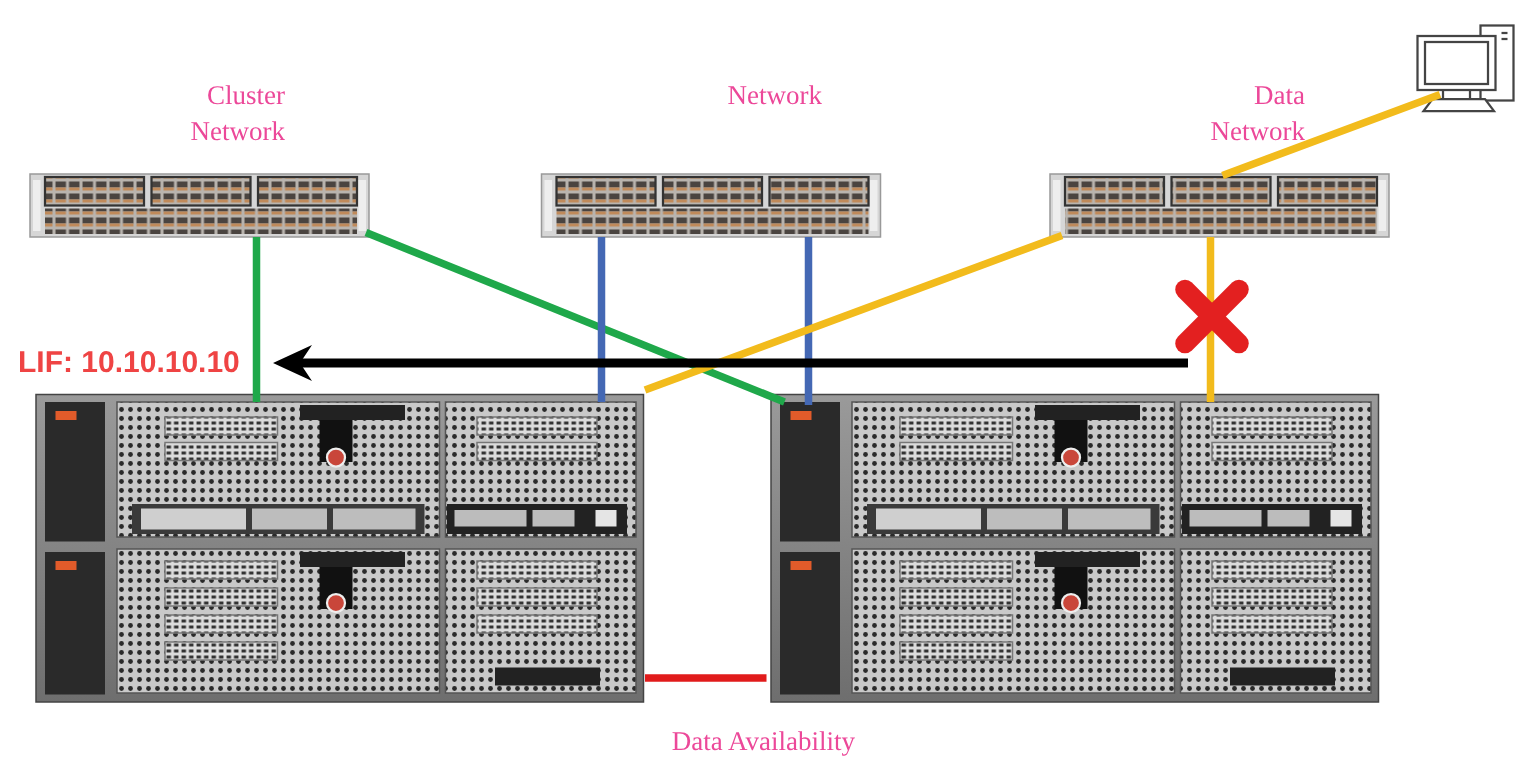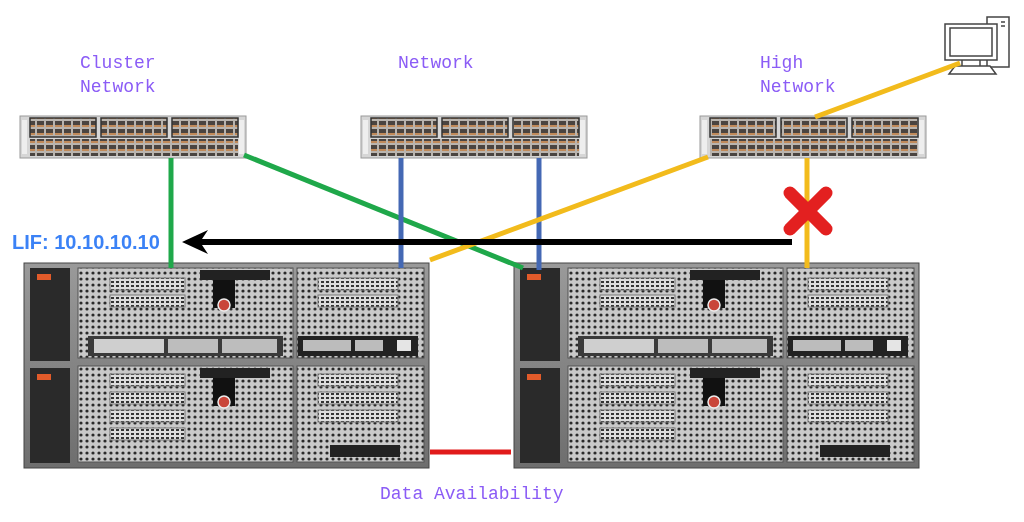--- a/index.html
+++ b/index.html
@@ -1,32 +1,32 @@
 <!DOCTYPE html>
 <html><head>
 <meta charset="utf-8">
 <style>
   html, body { margin:0; padding:0; background:#ffffff; }
   body { width:1024px; height:522px; position:relative; overflow:hidden; font-family:"Liberation Sans", sans-serif; }
-  .label { position:absolute; text-align:left; color:#8b5cf6; font-size:18px; line-height:24px; font-family:Liberation Mono, monospace; }
-  .lif { position:absolute; left:12px; top:231px; font-weight:bold; font-size:20px; color:#3b82f6; font-family:"Liberation Sans", sans-serif; }
+  .label { position:absolute; text-align:right; color:#ec4899; font-size:18px; line-height:24px; font-family:Liberation Serif, serif; }
+  .lif { position:absolute; left:12px; top:231px; font-weight:bold; font-size:20px; color:#ef4444; font-family:"Liberation Sans", sans-serif; }
   svg.diagram { position:absolute; left:0; top:0; }
 </style>
 </head>
 <body>
 
 <div class="label" style="left:80px; top:51px; width:110px;">
   <div>Cluster</div>
   <div>Network</div>
 </div>
 <div class="label" style="left:398px; top:51px; width:150px;">
   <div>Network</div>
 </div>
 <div class="label" style="left:760px; top:51px; width:110px;">
-  <div>High</div>
+  <div>Data</div>
   <div>Network</div>
 </div>
 <div class="lif">LIF: 10.10.10.10</div>
 <div class="label" style="left:380px; top:482px; width:190px;">Data Availability</div>
 
 <svg class="diagram" width="1024" height="522" viewBox="0 0 1024 522">
   <defs>
     <pattern id="mesh" width="6" height="6" patternUnits="userSpaceOnUse">
       <rect width="6" height="6" fill="#c9c9c9"></rect>
       <circle cx="3" cy="3" r="1.6" fill="#2a2a2a"></circle>

